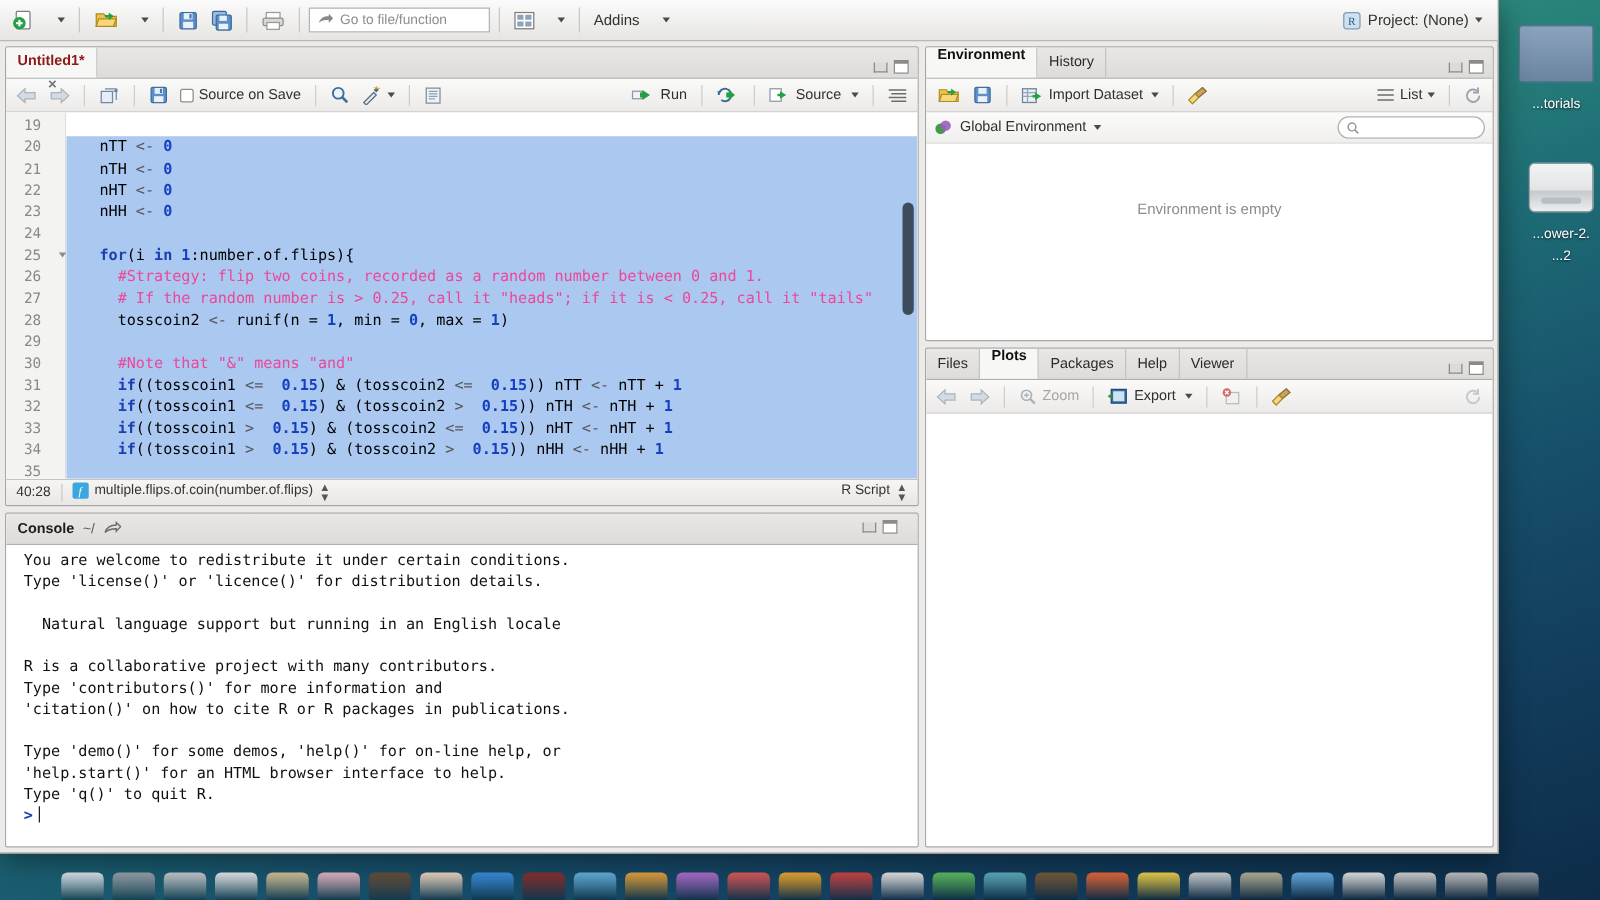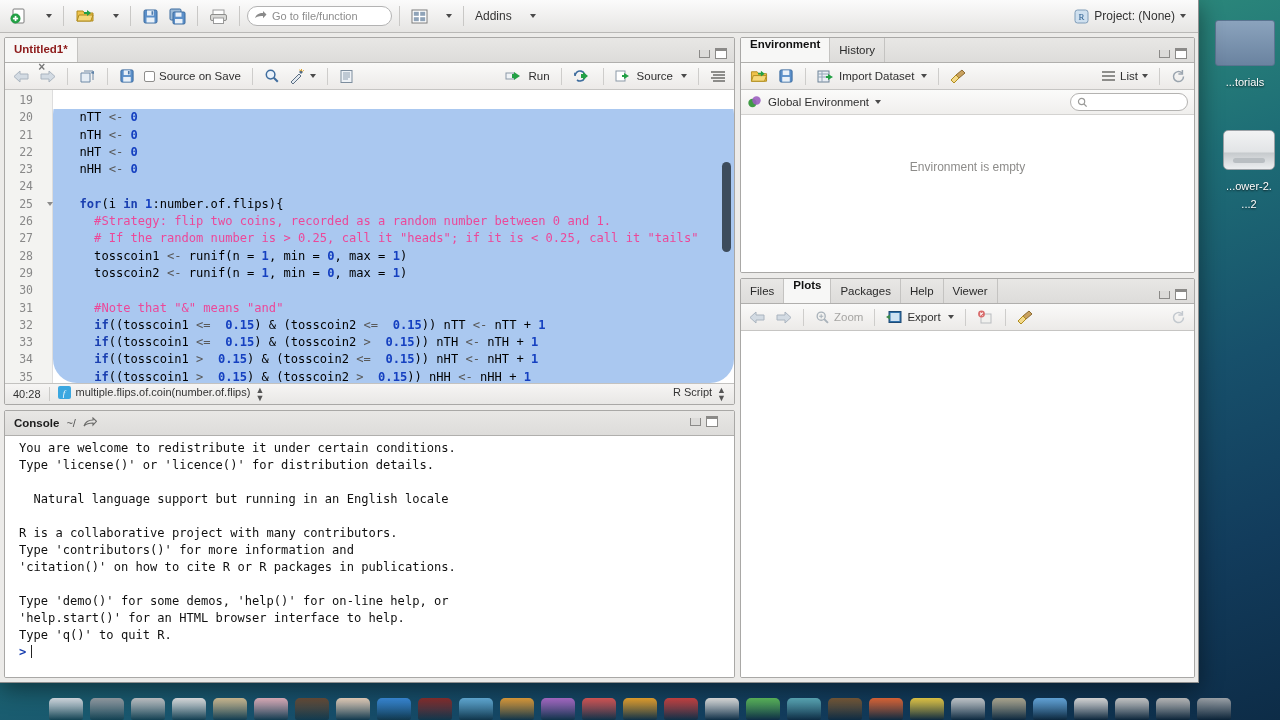--- a/index.html
+++ b/index.html
@@ -61,21 +61,21 @@
   .tb-btn {
     height: 24px; display: flex; align-items: center; gap: 18px;
     padding: 0 4px; border-radius: 3px; cursor: default;
   }
   .tb-sep { width: 1px; height: 20px; background: #c9c8c6; margin: 0 5px; }
   .caret-dn {
     width: 0; height: 0; border-left: 3.5px solid transparent;
     border-right: 3.5px solid transparent; border-top: 4px solid #4a4a4a;
   }
   .goto-box {
-    width: 145px; height: 20px; border: 1px solid #b3b3b3; border-radius: 10px;
+    width: 145px; height: 20px; border: 1px solid #b3b3b3; border-radius: 0;
     background: #fff; display: flex; align-items: center; padding: 0 6px; gap: 5px;
   }
   .goto-box .ph { font-size: 11px; color: #8d8d8d; }
   .addins-lbl { font-size: 12px; color: #333; }
   .project-area {
     margin-left: auto; display: flex; align-items: center; gap: 5px;
     padding-right: 6px; font-size: 12px; color: #333;
   }
 
   
@@ -137,21 +137,20 @@
     color: #888; padding-right: 19px; position: relative;
   }
   #gutter .ln .fold {
     position: absolute; right: -1px; top: 6px; width: 0; height: 0;
     border-left: 3px solid transparent; border-right: 3px solid transparent;
     border-top: 4px solid #8c8c8c;
   }
   #code {
     flex: 1; padding: 2px 0 0 12px; position: relative; overflow: hidden;
     background: #fff;
-    border-radius: 24px;
   }
   #code .row {
     font-family: "DejaVu Sans Mono", monospace; font-size: 12.1px; line-height: 17.3px;
     white-space: pre; color: #000;
   }
   #code .sel-bg { position: absolute; left: 0; top: 0; width: 720px; background: #aac8f0; }
   #code .rows { position: relative; }
   .k { color: #1a3fb0; font-weight: bold; }   
   .n { color: #1540c0; font-weight: bold; }   
   .op { color: #585858; }
@@ -494,21 +493,20 @@
             <div class="rows" id="coderows">
                 <div class="row">&nbsp;</div>
                 <div class="row">  nTT <span class="op">&lt;-</span> <span class="n">0</span></div>
                 <div class="row">  nTH <span class="op">&lt;-</span> <span class="n">0</span></div>
                 <div class="row">  nHT <span class="op">&lt;-</span> <span class="n">0</span></div>
                 <div class="row">  nHH <span class="op">&lt;-</span> <span class="n">0</span></div>
                 <div class="row">&nbsp;</div>
                 <div class="row">  <span class="k">for</span>(i <span class="k">in</span> <span class="n">1</span>:number.of.flips){</div>
                 <div class="row"><span class="cm">    #Strategy: flip two coins, recorded as a random number between 0 and 1.</span></div>
                 <div class="row"><span class="cm">    # If the random number is &gt; 0.25, call it "heads"; if it is &lt; 0.25, call it "tails"</span></div>
-                <div class="row">    tosscoin1 <span class="op">&lt;-</span> runif(n = <span class="n">1</span>, min = <span class="n">0</span>, max = <span class="n">1</span>)</div>
                 <div class="row">    tosscoin2 <span class="op">&lt;-</span> runif(n = <span class="n">1</span>, min = <span class="n">0</span>, max = <span class="n">1</span>)</div>
                 <div class="row">&nbsp;</div>
                 <div class="row"><span class="cm">    #Note that "&amp;" means "and"</span></div>
                 <div class="row">    <span class="k">if</span>((tosscoin1 <span class="op">&lt;=</span>  <span class="n">0.15</span>) &amp; (tosscoin2 <span class="op">&lt;=</span>  <span class="n">0.15</span>)) nTT <span class="op">&lt;-</span> nTT + <span class="n">1</span></div>
                 <div class="row">    <span class="k">if</span>((tosscoin1 <span class="op">&lt;=</span>  <span class="n">0.15</span>) &amp; (tosscoin2 <span class="op">&gt;</span>  <span class="n">0.15</span>)) nTH <span class="op">&lt;-</span> nTH + <span class="n">1</span></div>
                 <div class="row">    <span class="k">if</span>((tosscoin1 <span class="op">&gt;</span>  <span class="n">0.15</span>) &amp; (tosscoin2 <span class="op">&lt;=</span>  <span class="n">0.15</span>)) nHT <span class="op">&lt;-</span> nHT + <span class="n">1</span></div>
                 <div class="row">    <span class="k">if</span>((tosscoin1 <span class="op">&gt;</span>  <span class="n">0.15</span>) &amp; (tosscoin2 <span class="op">&gt;</span>  <span class="n">0.15</span>)) nHH <span class="op">&lt;-</span> nHH + <span class="n">1</span></div>
               </div>
           </div>
           <div id="vscroll" style="top: 72px; height: 90px;"></div>

